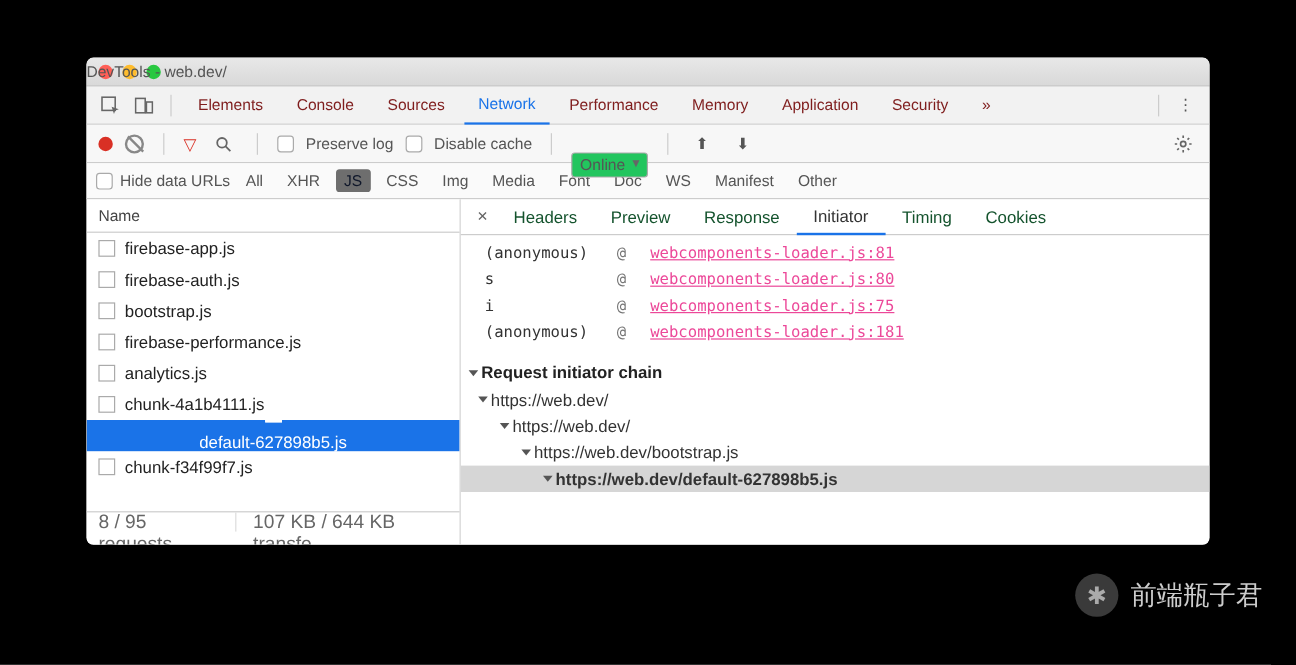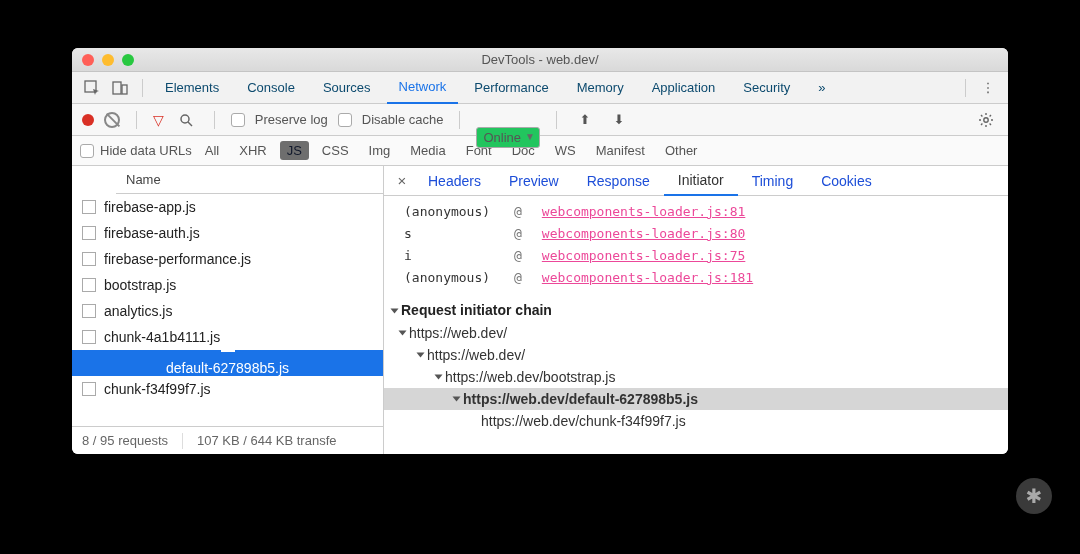--- a/index.html
+++ b/index.html
@@ -31,36 +31,36 @@
     align-items: center;
     padding: 0 10px;
     position: relative;
   }
   .traffic { display: flex; gap: 8px; }
   .dot { width: 12px; height: 12px; border-radius: 50%; }
   .dot.red { background:#ff5f57; }
   .dot.yellow { background:#febc2e; }
   .dot.green { background:#28c840; }
   .title {
-    position: absolute; left:0; right:0; text-align:center;
+    position: absolute; left:0; right:0; text-align:left;
     font-size:13px; color:#555;
   }
 
   .panel-tabs {
     height:32px; background:#f2f2f2; border-bottom:1px solid #ccc;
     display:flex; align-items:center; padding:0 8px; gap:4px;
   }
   .icon-btn {
     width:24px; height:24px; display:flex; align-items:center; justify-content:center;
     color:#555; cursor:pointer;
   }
   .sep { width:1px; height:18px; background:#ccc; margin:0 6px; }
   .tab {
     padding:0 12px; height:32px; display:flex; align-items:center;
-    color:#0c4a6e; cursor:pointer; font-size:13px;
+    color:#7f1d1d; cursor:pointer; font-size:13px;
   }
   .tab.active { color:#1a73e8; border-bottom:2px solid #1a73e8; }
   .spacer { flex:1; }
 
   .toolbar {
     height:32px; background:#f7f7f7; border-bottom:1px solid #ccc;
     display:flex; align-items:center; padding:0 10px; gap:10px;
     color:#555;
   }
   .rec-dot { width:12px; height:12px; border-radius:50%; background:#d93025; }
@@ -78,33 +78,33 @@
   }
   .filter-input {
     width:210px; height:22px; border:1px solid #ddd; padding:0 6px;
     color:#888; font-size:13px; background:#fff;
   }
   .pill { padding:2px 7px; cursor:pointer; border-radius:3px; }
   .pill.active { background:#6e6e6e; color:#0f172a; }
 
   .split { flex:1; display:flex; overflow:hidden; }
   .left { width:312px; border-right:1px solid #ccc; display:flex; flex-direction:column; background:#fff; }
-  .name-hdr { height:28px; border-bottom:1px solid #ccc; display:flex; align-items:center; padding:0 10px; font-size:13px; color:#444;margin-left:44px; }
+  .name-hdr { height:28px; border-bottom:1px solid #ccc; display:flex; align-items:center; padding:0 10px; font-size:13px; color:#444; }
   .reqlist { flex:1; overflow:auto; }
   .req { height:26px; display:flex; align-items:center; gap:8px; padding:0 10px; cursor:pointer; font-size:14px; color:#222;}
   .req .js-icon { width:14px; height:14px; border:1px solid #aaa; background:#fff; }
   .req.selected { background:#1a73e8; color:#fff;flex-direction:column; }
   .req.selected .js-icon { background:#fff; border-color:#fff; }
-  .status { height:28px; border-top:1px solid #ccc; display:flex; align-items:center; padding:0 10px; gap:14px; color:#666; font-size:13px; }
+  .status { height:28px; border-top:1px solid #ccc; display:flex; align-items:flex-start; padding:0 10px; gap:14px; color:#666; font-size:16px; }
   .vsep { width:1px; height:16px; background:#ddd; }
 
   .right { flex:1; display:flex; flex-direction:column; background:#fff; }
   .detail-tabs { height:30px; border-bottom:1px solid #ccc; display:flex; align-items:center; padding:0 6px; gap:0; }
   .close-x { width:24px; text-align:center; color:#666; cursor:pointer; font-size:15px; }
-  .dtab { padding:0 14px; height:30px; display:flex; align-items:center; color:#1d4ed8; cursor:pointer; font-size:14px;}
+  .dtab { padding:0 14px; height:30px; display:flex; align-items:center; color:#14532d; cursor:pointer; font-size:14px;}
   .dtab.active { color:#333; border-bottom:2px solid #1a73e8; }
 
   .stack { padding:4px 10px 8px 20px; font-family: Menlo, Consolas, monospace; font-size:13px; color:#333; }
   .stack-row { display:flex; gap:20px; height:22px; align-items:center; }
   .stack-fn { width:90px; }
   .at { color:#777; }
   .link { color:#ec4899; text-decoration:underline; cursor:pointer; }
 
   .chain-hdr { padding:6px 14px 4px 8px; font-size:14px; color:#222; }
   .tri { display:inline-block; width:0; height:0; border-left:5px solid #555; border-top:4px solid transparent; border-bottom:4px solid transparent; margin-right:4px; transform:rotate(90deg); vertical-align:middle;}
@@ -197,25 +197,25 @@
           <div class="req">
             <span class="js-icon"></span>
             <span>firebase-app.js</span>
           </div>
           <div class="req">
             <span class="js-icon"></span>
             <span>firebase-auth.js</span>
           </div>
           <div class="req">
             <span class="js-icon"></span>
+            <span>bootstrap.js</span>
+          </div>
+          <div class="req">
+            <span class="js-icon"></span>
             <span>firebase-performance.js</span>
-          </div>
-          <div class="req">
-            <span class="js-icon"></span>
-            <span>bootstrap.js</span>
           </div>
           <div class="req">
             <span class="js-icon"></span>
             <span>analytics.js</span>
           </div>
           <div class="req">
             <span class="js-icon"></span>
             <span>chunk-4a1b4111.js</span>
           </div>
           <div class="req selected">
@@ -278,25 +278,21 @@
           <div class="chain-row">
             <span class="chain-indent" style="width:52px"></span>
             <span class="tri"></span>
             <span>https://web.dev/bootstrap.js</span>
           </div>
           <div class="chain-row hl">
             <span class="chain-indent" style="width:70px"></span>
             <span class="tri"></span>
             <span>https://web.dev/default-627898b5.js</span>
           </div>
-          <div class="chain-row">
-            <span class="chain-indent" style="width:88px"></span>
-            <span style="display:inline-block;width:9px"></span>
-            <span>https://web.dev/chunk-f34f99f7.js</span>
-          </div>
         </div>
     </div>
   </div>
 </div>
 
 <div class="watermark">
   <div class="wm-circle">✱</div>
+  <span>前端瓶子君</span>
 </div>
 
 </body></html>

